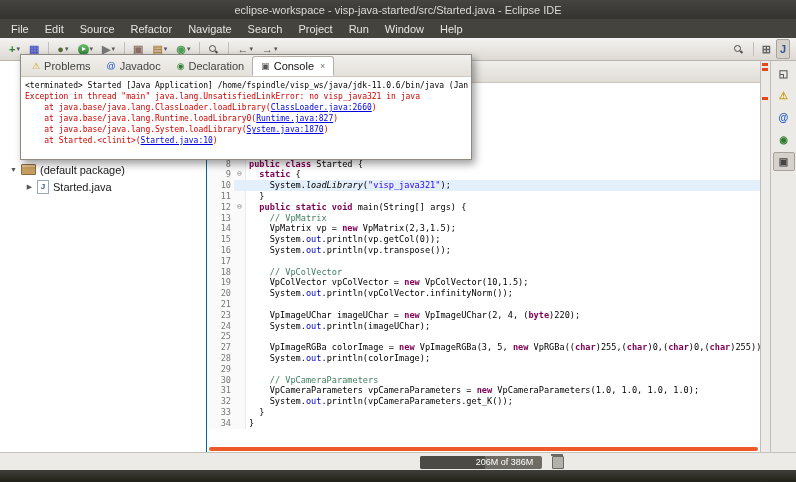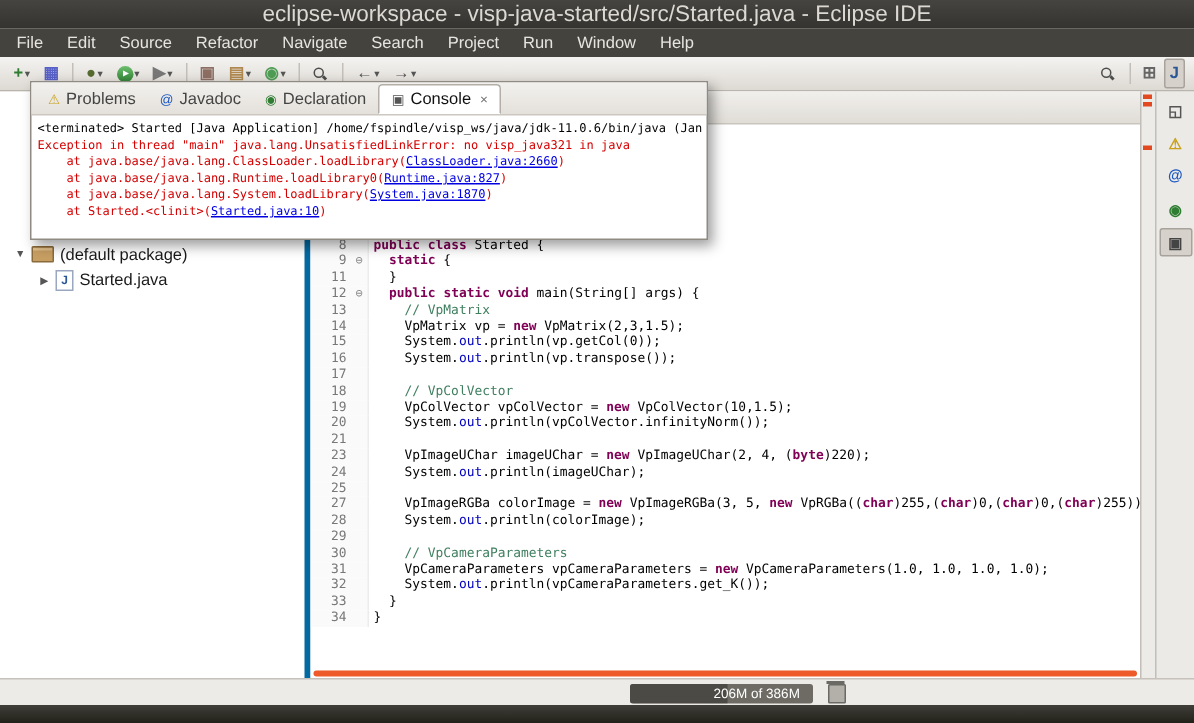--- a/index.html
+++ b/index.html
@@ -1,37 +1,37 @@
 <!DOCTYPE html>
 <html><head>
 <meta charset="utf-8">
 <style>
   html,body{margin:0;padding:0;background:#555;}
   .app{position:relative;width:796px;height:482px;background:#edebe7;font-family:"Liberation Sans",sans-serif;overflow:hidden;}
   
-  .titlebar{height:19px;background:linear-gradient(#454440,#34332f);display:flex;align-items:center;justify-content:center;color:#dcd9d3;font-size:15px;}
+  .titlebar{height:19px;background:linear-gradient(#454440,#34332f);display:flex;align-items:center;justify-content:center;color:#dcd9d3;font-size:11px;}
   .menubar{height:19px;background:#45433e;display:flex;align-items:center;padding-left:3px;}
   .menu-item{color:#e7e5e1;font-size:11px;padding:2px 8px;cursor:default;}
   
   .toolbar{height:22px;background:linear-gradient(#f4f3f1,#ddd9d3);border-bottom:1px solid #b9b5ae;display:flex;align-items:center;padding:0 5px;}
   .tool-group{display:flex;align-items:center;}
   .toolbar-spacer{flex:1;}
   .tool-btn{display:inline-flex;align-items:center;height:18px;padding:0 3px;margin-right:1px;border:1px solid transparent;border-radius:2px;}
   .tool-btn.pressed{background:#d6d2cb;border-color:#a7a39c;}
   .tool-glyph{font-size:11px;line-height:1;}
   .dd{font-size:7px;color:#555;margin-left:1px;}
   .tool-sep{width:1px;height:14px;background:#c3bfb8;margin:0 4px;}
   .run-shape{width:11px;height:11px;border-radius:50%;background:linear-gradient(#6cbf6e,#2e7d32);position:relative;}
   .run-shape::after{content:"";position:absolute;left:4px;top:3px;border-left:4px solid #fff;border-top:2.5px solid transparent;border-bottom:2.5px solid transparent;}
   .mag-shape{width:11px;height:11px;position:relative;}
   .mag-shape::before{content:"";position:absolute;left:1px;top:1px;width:5px;height:5px;border:1.5px solid #4c4c4c;border-radius:50%;}
   .mag-shape::after{content:"";position:absolute;left:7px;top:7px;width:3px;height:1.5px;background:#4c4c4c;transform:rotate(45deg);}
   
   .main{position:absolute;top:61px;left:0;right:0;height:391px;display:flex;}
-  .explorer{width:207px;background:#fff;border-right:4px solid #0369a1;box-sizing:border-box;padding-top:100px;}
+  .explorer{width:207px;background:#fff;border-right:1px solid #0369a1;box-sizing:border-box;padding-top:100px;}
   .tree-row{display:flex;align-items:center;height:17px;font-size:11px;color:#1a1a1a;}
   .twistie{width:11px;text-align:center;font-size:7px;color:#565656;}
   .ico-package{width:13px;height:9px;background:#c89f63;border:1px solid #8a6b3c;border-radius:1px;margin:0 4px 0 2px;box-shadow:inset 0 2px 0 #e4c28c;}
   .ico-jfile{width:10px;height:12px;background:#fff;border:1px solid #9aa7c0;font-size:8px;font-weight:bold;color:#2b5797;display:flex;align-items:center;justify-content:center;margin:0 4px 0 2px;}
   .tree-label{white-space:nowrap;}
   
   .editor{flex:1;position:relative;background:#fff;overflow:hidden;display:flex;flex-direction:column;min-width:0;}
   .editor-tabbar{height:21px;background:linear-gradient(#f1efec,#e0ddd7);border-bottom:1px solid #c9c5be;flex:none;}
   .editor-viewport{flex:1;position:relative;overflow:hidden;}
   .code-line{display:flex;height:10.8px;line-height:10.8px;font-family:"DejaVu Sans Mono",monospace;font-size:8.6px;white-space:pre;}
@@ -178,20 +178,21 @@
         <div>
             <div class="code-line"><span class="ln">1</span><span class="fold"></span><span class="ct"></span></div>
             <div class="code-line"><span class="ln">2</span><span class="fold"></span><span class="ct"></span></div>
             <div class="code-line"><span class="ln">3</span><span class="fold"></span><span class="ct"></span></div>
             <div class="code-line"><span class="ln">4</span><span class="fold"></span><span class="ct"></span></div>
             <div class="code-line"><span class="ln">5</span><span class="fold"></span><span class="ct"></span></div>
             <div class="code-line"><span class="ln">6</span><span class="fold"></span><span class="ct"></span></div>
             <div class="code-line"><span class="ln">7</span><span class="fold"></span><span class="ct"></span></div>
             <div class="code-line"><span class="ln">8</span><span class="fold"></span><span class="ct"><span class="tk-k">public</span><span class="tk-p"> </span><span class="tk-k">class</span><span class="tk-p"> Started {</span></span></div>
             <div class="code-line"><span class="ln">9</span><span class="fold">⊖</span><span class="ct"><span class="tk-p">  </span><span class="tk-k">static</span><span class="tk-p"> {</span></span></div>
+            <div class="code-line cur"><span class="ln">10</span><span class="fold"></span><span class="ct"><span class="tk-p">    System.</span><span class="tk-m">loadLibrary</span><span class="tk-p">(</span><span class="tk-s">"visp_java321"</span><span class="tk-p">);</span></span></div>
             <div class="code-line"><span class="ln">11</span><span class="fold"></span><span class="ct"><span class="tk-p">  }</span></span></div>
             <div class="code-line"><span class="ln">12</span><span class="fold">⊖</span><span class="ct"><span class="tk-p">  </span><span class="tk-k">public</span><span class="tk-p"> </span><span class="tk-k">static</span><span class="tk-p"> </span><span class="tk-k">void</span><span class="tk-p"> main(String[] args) {</span></span></div>
             <div class="code-line"><span class="ln">13</span><span class="fold"></span><span class="ct"><span class="tk-p">    </span><span class="tk-c">// VpMatrix</span></span></div>
             <div class="code-line"><span class="ln">14</span><span class="fold"></span><span class="ct"><span class="tk-p">    VpMatrix vp = </span><span class="tk-k">new</span><span class="tk-p"> VpMatrix(2,3,1.5);</span></span></div>
             <div class="code-line"><span class="ln">15</span><span class="fold"></span><span class="ct"><span class="tk-p">    System.</span><span class="tk-f">out</span><span class="tk-p">.println(vp.getCol(0));</span></span></div>
             <div class="code-line"><span class="ln">16</span><span class="fold"></span><span class="ct"><span class="tk-p">    System.</span><span class="tk-f">out</span><span class="tk-p">.println(vp.transpose());</span></span></div>
             <div class="code-line"><span class="ln">17</span><span class="fold"></span><span class="ct"></span></div>
             <div class="code-line"><span class="ln">18</span><span class="fold"></span><span class="ct"><span class="tk-p">    </span><span class="tk-c">// VpColVector</span></span></div>
             <div class="code-line"><span class="ln">19</span><span class="fold"></span><span class="ct"><span class="tk-p">    VpColVector vpColVector = </span><span class="tk-k">new</span><span class="tk-p"> VpColVector(10,1.5);</span></span></div>
             <div class="code-line"><span class="ln">20</span><span class="fold"></span><span class="ct"><span class="tk-p">    System.</span><span class="tk-f">out</span><span class="tk-p">.println(vpColVector.infinityNorm());</span></span></div>

